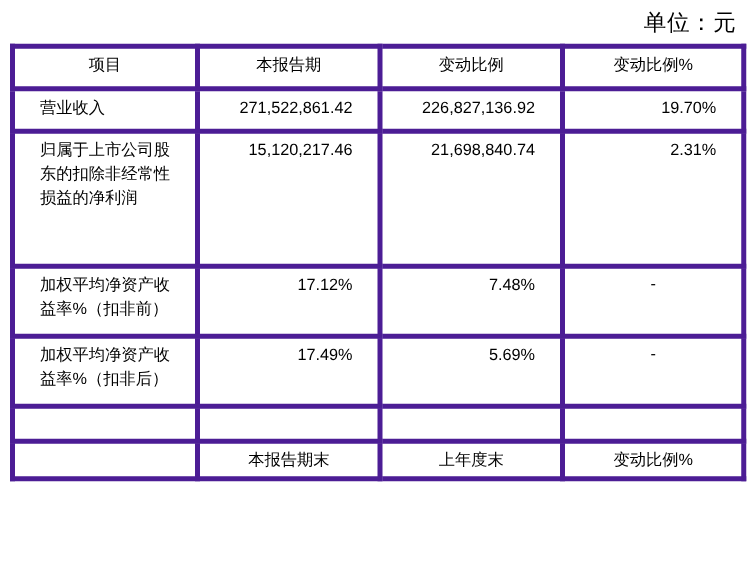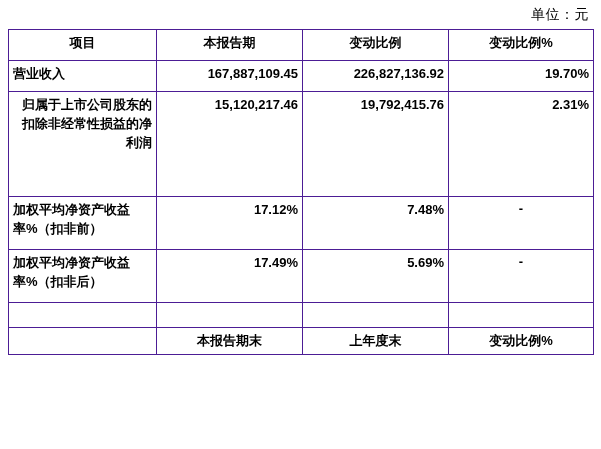--- a/index.html
+++ b/index.html
@@ -15,36 +15,36 @@
     overflow: hidden;
   }
   .page {
     position: relative;
     width: 601px;
     height: 449px;
     box-sizing: border-box;
   }
   .unit-line {
     text-align: right;
-    font-size: 14px;
+    font-size: 18px;
     padding: 6px 12px 5px 0;
     letter-spacing: 0.5px;
   }
   table.fin {
     border-collapse: collapse;
     table-layout: fixed;
     width: 585px;
     margin-left: 8px;
     font-size: 13px;
   }
   table.fin td, table.fin th {
-    border: 1px solid #4c1d95;
-    padding: 4px 4px;
+    border: 4px solid #4c1d95;
+    padding: 4px 20px;
     vertical-align: top;
-    font-weight: bold;
+    font-weight: normal;
   }
   col.c-item { width: 148px; }
   col.c-cur  { width: 146px; }
   col.c-prev { width: 146px; }
   col.c-chg  { width: 145px; }
 
   .hdr td {
     text-align: center;
     height: 22px;
     padding-top: 5px;
@@ -52,21 +52,21 @@
   }
   .lbl {
     text-align: left;
     line-height: 1.45;
   }
   .num {
     text-align: right;
     line-height: 1.45;
   }
   .r-tall-1 td { height: 48px; }
-  .r-tall-2 td { height: 96px; text-align: right; }
+  .r-tall-2 td { height: 96px; }
   .r-tall-3 td { height: 44px; }
   .r-norm td   { height: 22px; }
   .dash {
     text-align: center;
     vertical-align: bottom;
     padding-bottom: 6px;
   }
   .partial td {
     height: 16px;
     border-bottom: none;
@@ -96,31 +96,31 @@
     <tbody>
       <tr class="hdr">
         <td>项目</td>
         <td>本报告期</td>
         <td>变动比例</td>
         <td>变动比例%</td>
       </tr>
 
       <tr class="r-norm">
         <td class="lbl">营业收入</td>
-        <td class="num">167,887,109.45</td>
+        <td class="num">271,522,861.42</td>
         <td class="num">226,827,136.92</td>
         <td class="num">19.70%</td>
       </tr>
 
 
 
       <tr class="r-tall-2">
         <td class="lbl">归属于上市公司股东的扣除非经常性损益的净利润</td>
         <td class="num">15,120,217.46</td>
-        <td class="num">19,792,415.76</td>
+        <td class="num">21,698,840.74</td>
         <td class="num">2.31%</td>
       </tr>
 
 
       <tr class="r-tall-3">
         <td class="lbl">加权平均净资产收益率%（扣非前）</td>
         <td class="num">17.12%</td>
         <td class="num">7.48%</td>
         <td class="dash">-</td>
       </tr>

